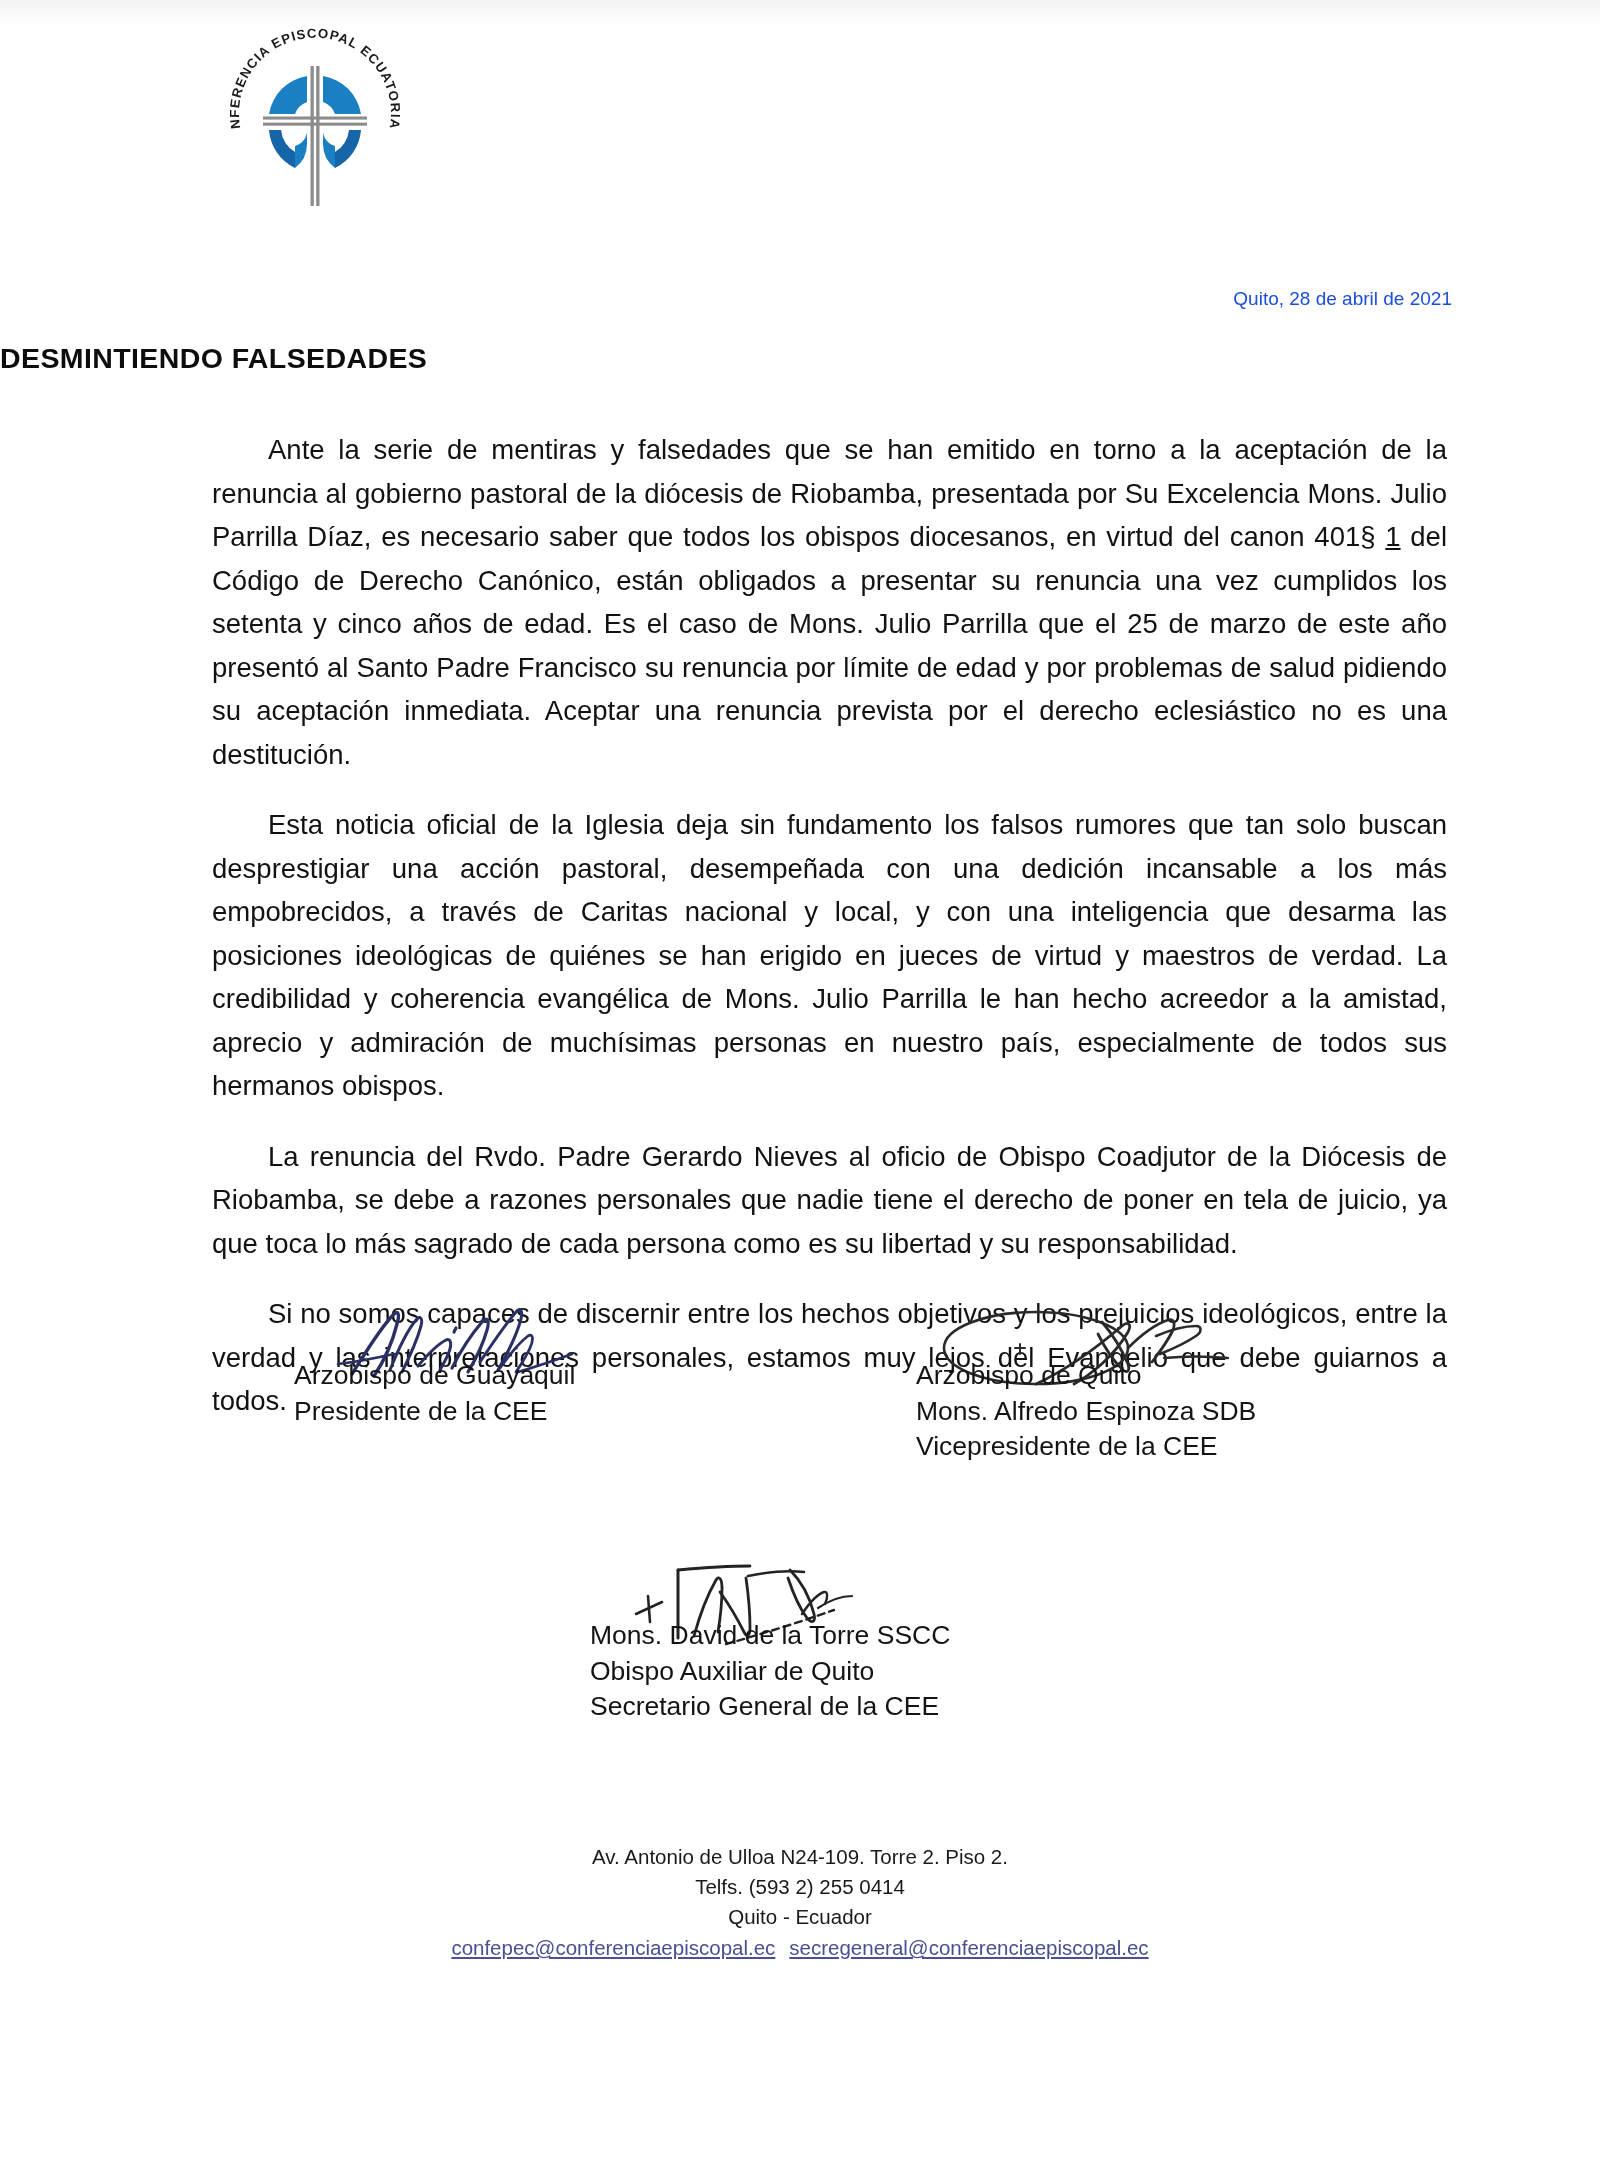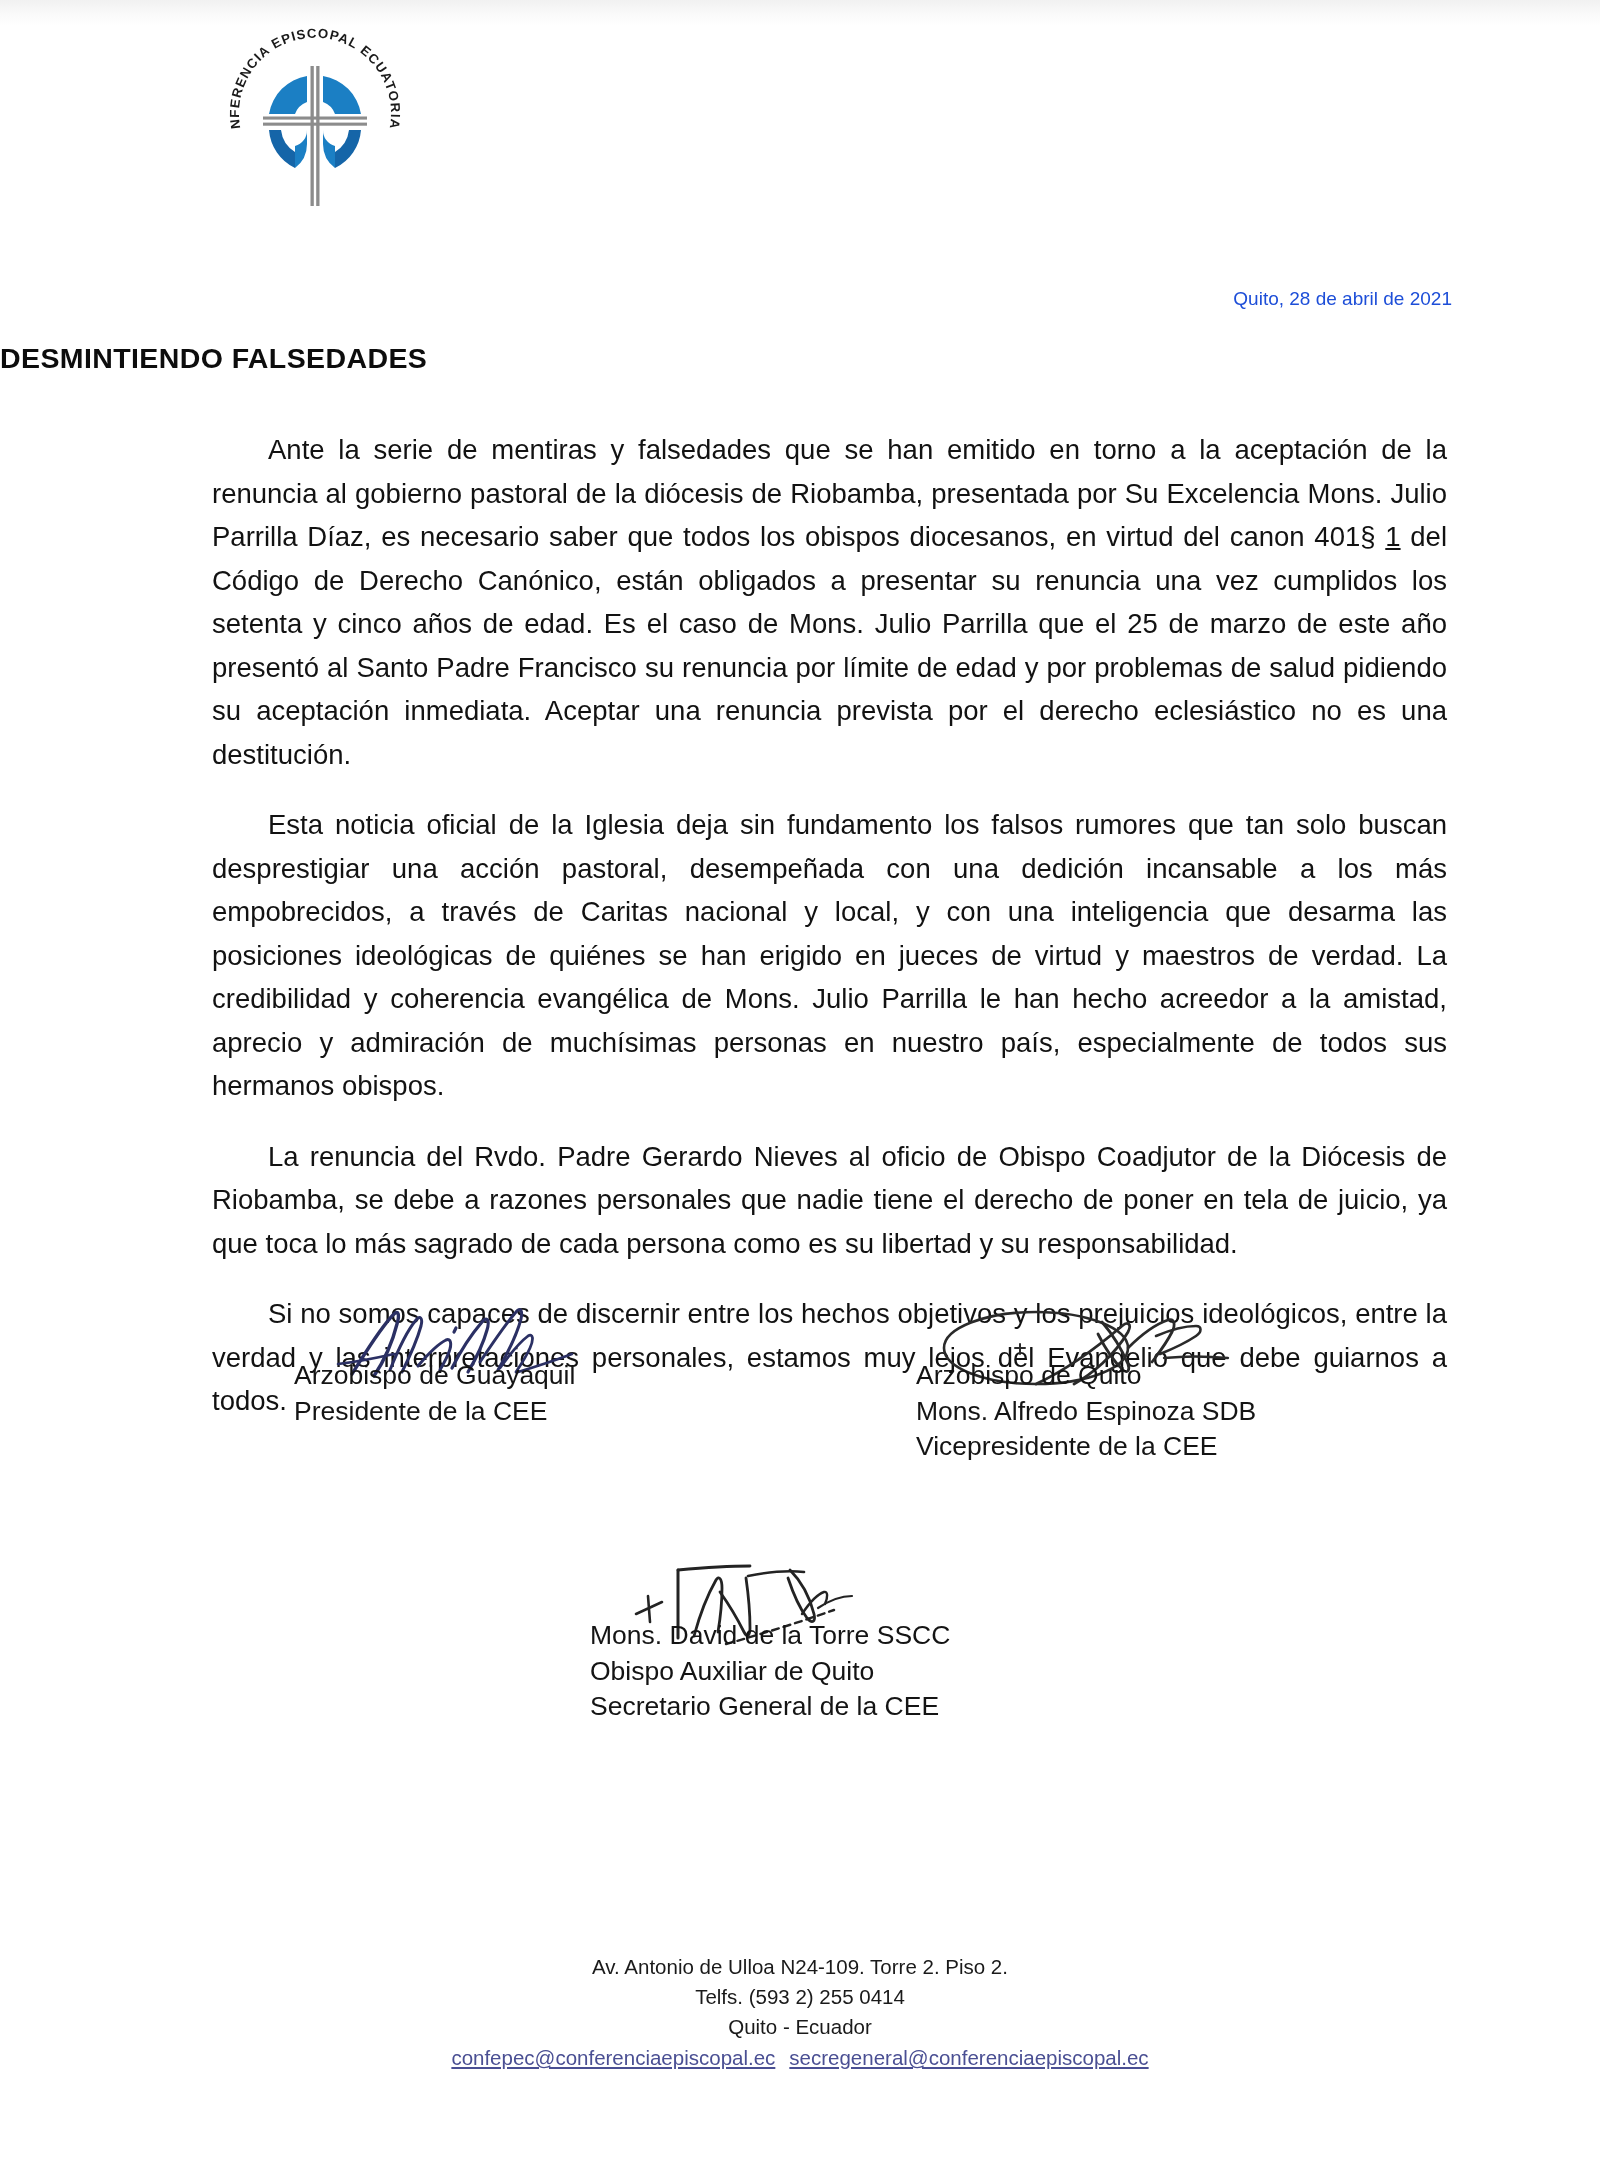--- a/index.html
+++ b/index.html
@@ -127,21 +127,21 @@
     font-size: 26.5px;
     line-height: 35.5px;
     color: #141414;
     white-space: nowrap;
   }
 
   
   .footer {
     position: absolute;
     left: 0;
-    top: 1952px;
+    top: 1842px;
     width: 1600px;
     text-align: center;
     font-size: 20.5px;
     line-height: 30px;
     color: #1a1a1a;
   }
   .footer .emails {
     margin-top: 1px;
     color: #4a4f93;
   }

